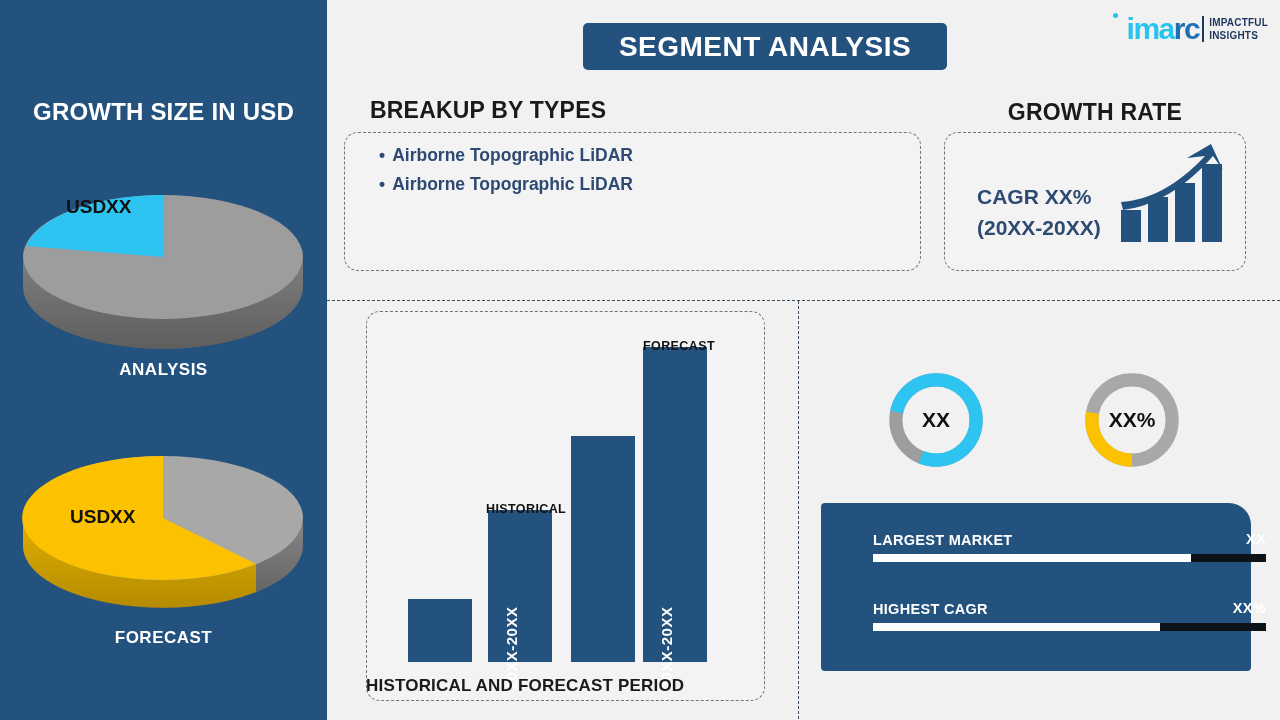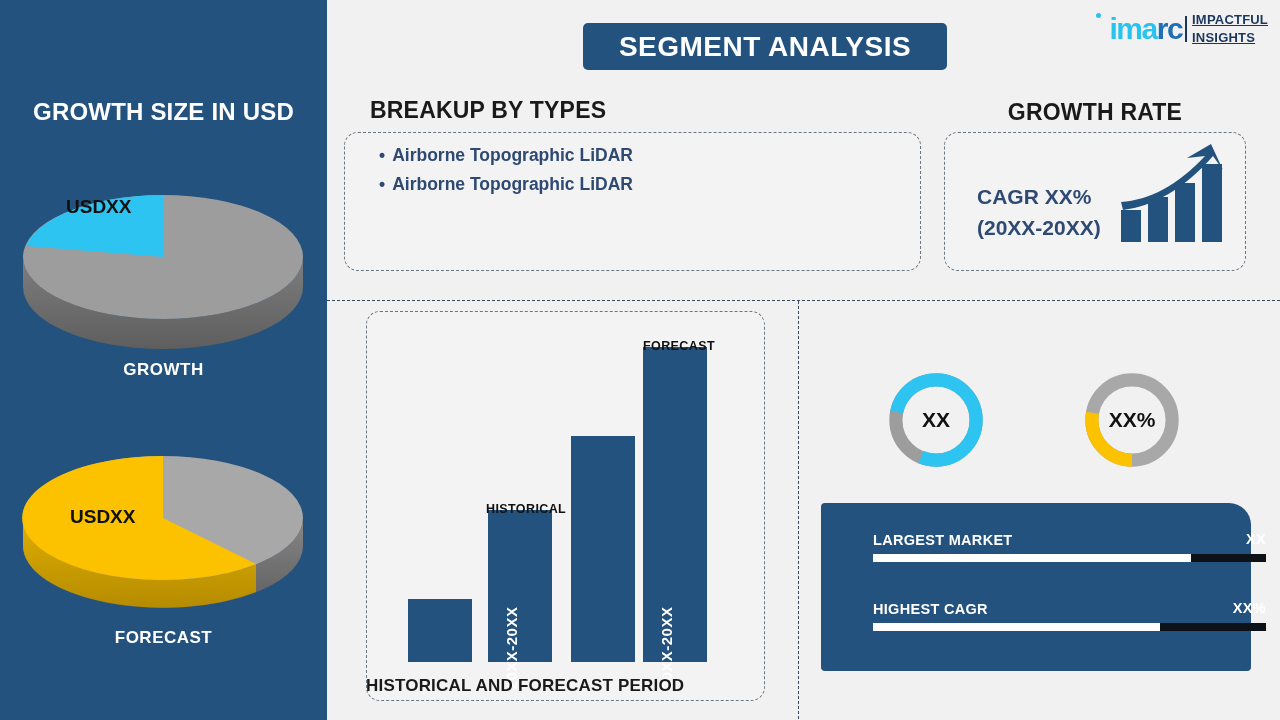--- a/index.html
+++ b/index.html
@@ -60,22 +60,22 @@
   #logo-mark .c1 { color: #29c3f0; }
   #logo-mark .c2 { color: #1f6fb5; }
   #logo-dot {
     position: absolute; left: 10px; top: -1px;
     width: 5px; height: 5px; border-radius: 50%; background: #29c3f0;
   }
   #logo-bar {
     width: 2px; height: 26px; background: #1b365d; margin: 0 5px 0 3px;
   }
   #logo-tag {
-    font-size: 13px; font-weight: bold; color: #1b365d;
-    line-height: 1.35; letter-spacing: .2px; text-decoration: underline;
+    font-size: 10px; font-weight: bold; color: #1b365d;
+    line-height: 1.35; letter-spacing: .2px;
   }
 
   
   #div-h {
     position: absolute; left: 327px; top: 300px; width: 953px; height: 0;
     border-top: 1px dashed #3a4a5e;
   }
   #div-v {
     position: absolute; left: 798px; top: 301px; width: 0; height: 418px;
     border-left: 1px dashed #3a4a5e;
@@ -192,21 +192,21 @@
 
         <path d="M 5 92 A 140 62 0 0 0 285 92 L 285 122 A 140 62 0 0 1 5 122 Z" fill="url(#p1side)"></path>
 
         <ellipse cx="145" cy="92" rx="140" ry="62" fill="#9d9d9d"></ellipse>
 
         <path d="M 145 92 L 145 30 A 140 62 0 0 0 8 81 Z" fill="#2ec4f1"></path>
         <path d="M 145 92 L 8 81 L 8 81 Z" fill="#2ec4f1"></path>
       </svg>
       <div class="pie-label" id="pie1-label" style="left:48px;top:31px;position:absolute">USDXX</div>
     </div>
-    <div class="pie-caption" id="pie1-caption">GROWTH</div>
+    <div class="pie-caption" id="pie1-caption">ANALYSIS</div>
 
     <div class="pie-wrap" id="pie2-wrap">
       <svg width="290" height="175" viewBox="0 0 290 175">
         <defs>
           <linearGradient id="p2sideY" x1="0" y1="0" x2="0" y2="1">
             <stop offset="0" stop-color="#e0ae00"></stop>
             <stop offset="1" stop-color="#b58c00"></stop>
           </linearGradient>
           <linearGradient id="p2sideG" x1="0" y1="0" x2="0" y2="1">
             <stop offset="0" stop-color="#868686"></stop>

